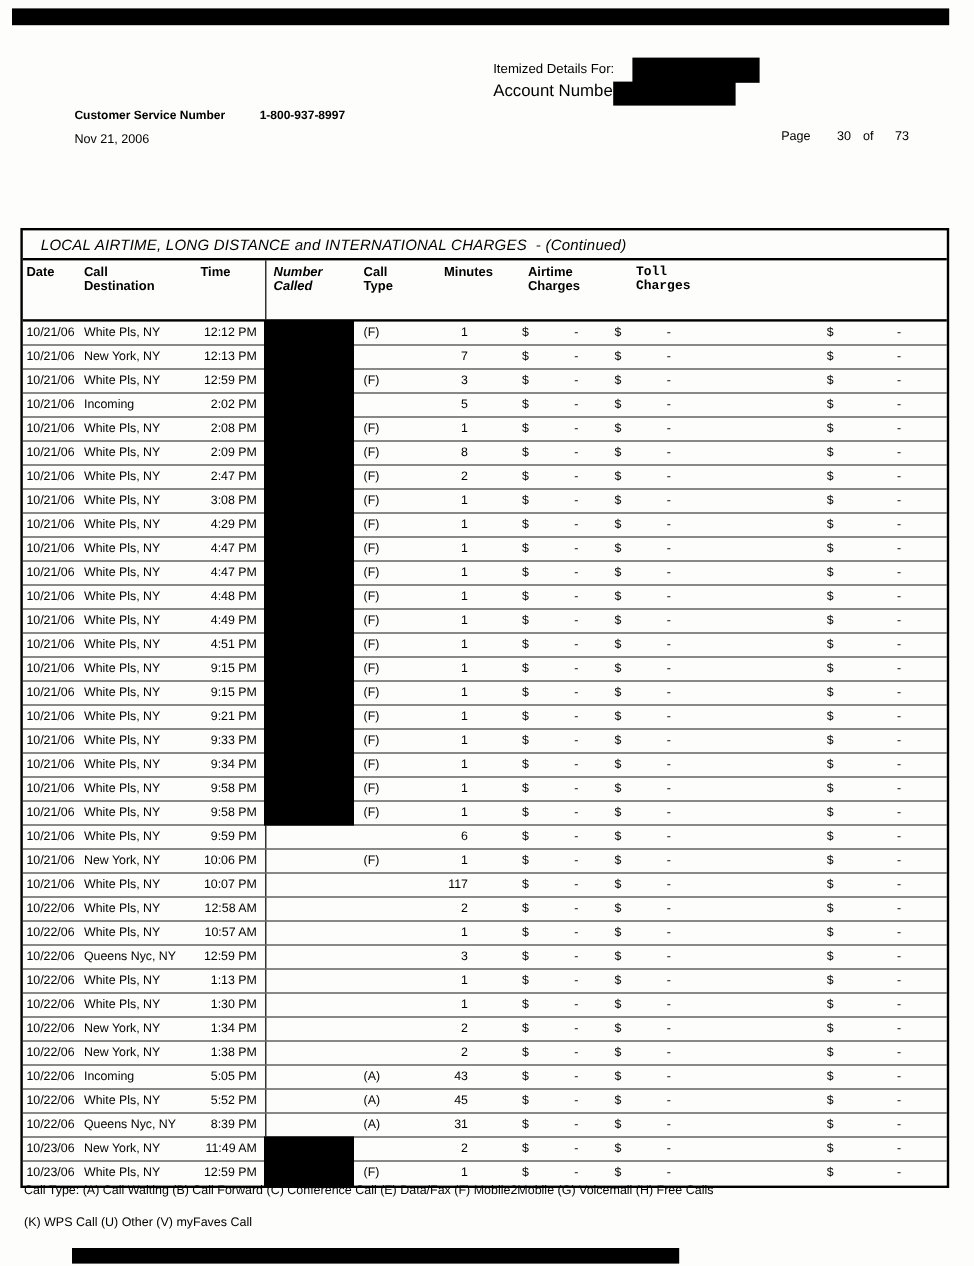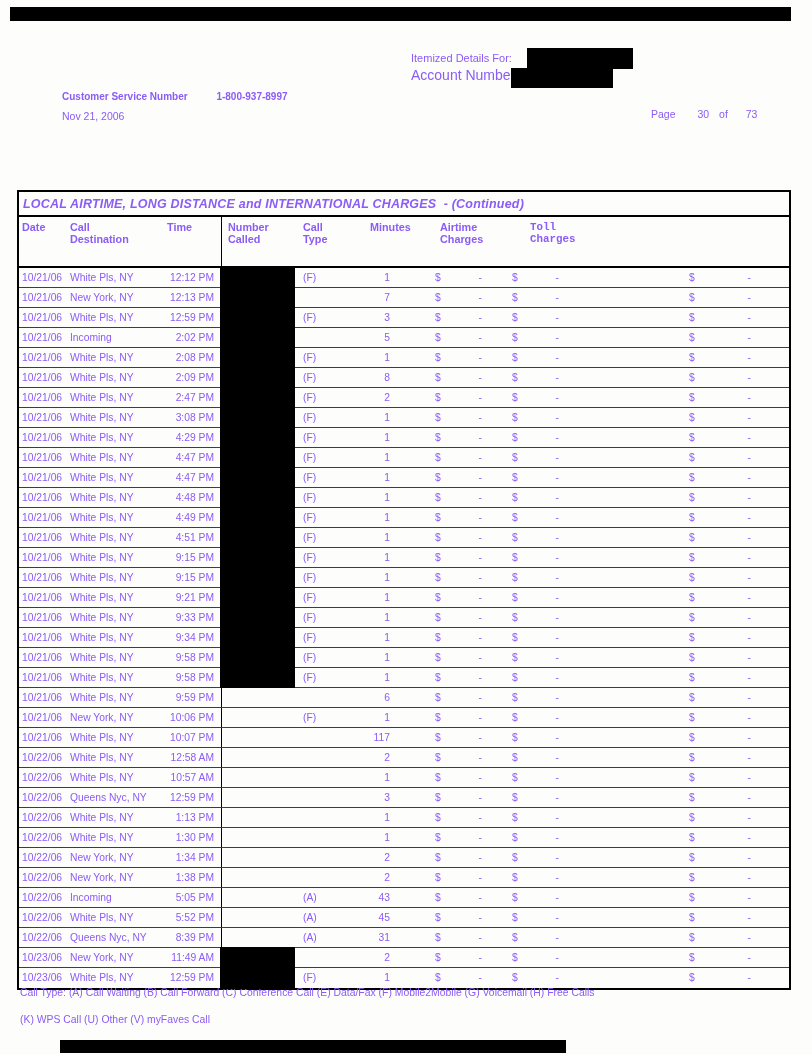--- a/index.html
+++ b/index.html
@@ -1,20 +1,20 @@
 <!DOCTYPE html>
 <html><head>
 <meta charset="utf-8">
 <style>
   * { margin:0; padding:0; box-sizing:border-box; }
   html,body { background:#fff; }
   .page {
     position:relative; width:812px; height:1055px;
     background:#fdfdfb; overflow:hidden;
-    font-family:"Liberation Sans", sans-serif; color:#8b5cf6;
+    font-family:"Liberation Sans", sans-serif; color:#000000;
   }
   .blackbar { position:absolute; background:#000; }
   .top-bar { left:10px; top:7px; width:781px; height:14px; }
   .bottom-bar { left:60px; top:1040px; width:506px; height:13px; }
 
   
   .itemized-label   { position:absolute; left:411px; top:52px;  font-size:11px; }
   .account-label    { position:absolute; left:411px; top:67px;  font-size:14px; }
   .redact-1 { left:527px; top:48px; width:106px; height:21px; }
   .redact-2 { left:511px; top:68px; width:102px; height:20px; }
@@ -26,37 +26,37 @@
   .page-indicator .pg-cur   { margin-right:7px; }
   .page-indicator .pg-of    { margin-right:15px; }
 
   
   .bill-table {
     position:absolute; left:17px; top:190px; width:774px;
     border:2px solid #000; background:transparent;
   }
   .table-title {
     height:25px; line-height:25px; border-bottom:2px solid #000;
-    font-weight:bold; font-style:italic; font-size:12.5px;
-    padding-left:4px; letter-spacing:0.2px; white-space:nowrap;
+    font-weight:normal; font-style:italic; font-size:12.5px;
+    padding-left:15px; letter-spacing:0.2px; white-space:nowrap;
   }
   .thead, .trow {
     display:grid;
     grid-template-columns:50px 98px 55px 80px 62px 57px 88px 90px 1fr;
   }
   .thead {
     height:51px; border-bottom:2px solid #000;
     font-weight:bold; font-size:10.8px;
   }
   .hcell { padding-top:4px; }
   .hcell span { display:block; line-height:12px; white-space:nowrap; }
   .h-date { padding-left:3px; }
   .h-dest { padding-left:1px; }
   .h-time { border-right:1.5px solid #000; }
-  .h-number  { padding-left:6px; }
+  .h-number  { padding-left:6px;font-style:italic; }
   .h-type    { padding-left:1px; }
   .h-minutes { padding-left:6px; }
   .h-airtime { padding-left:19px; }
   .h-toll    { padding-left:21px;font-family:Liberation Mono, monospace; }
   .h-total   { padding-left:79px; }
 
   .trow {
     height:20px; line-height:19px; font-size:10.3px;
     border-bottom:1px solid #3d3d3d;
   }

